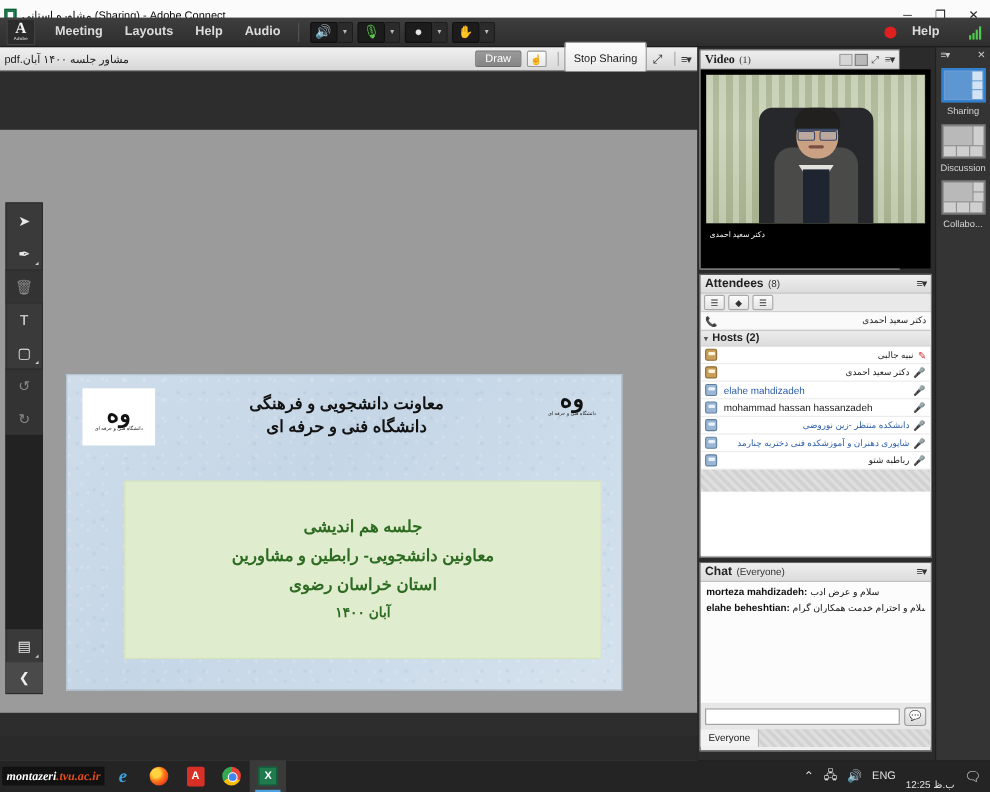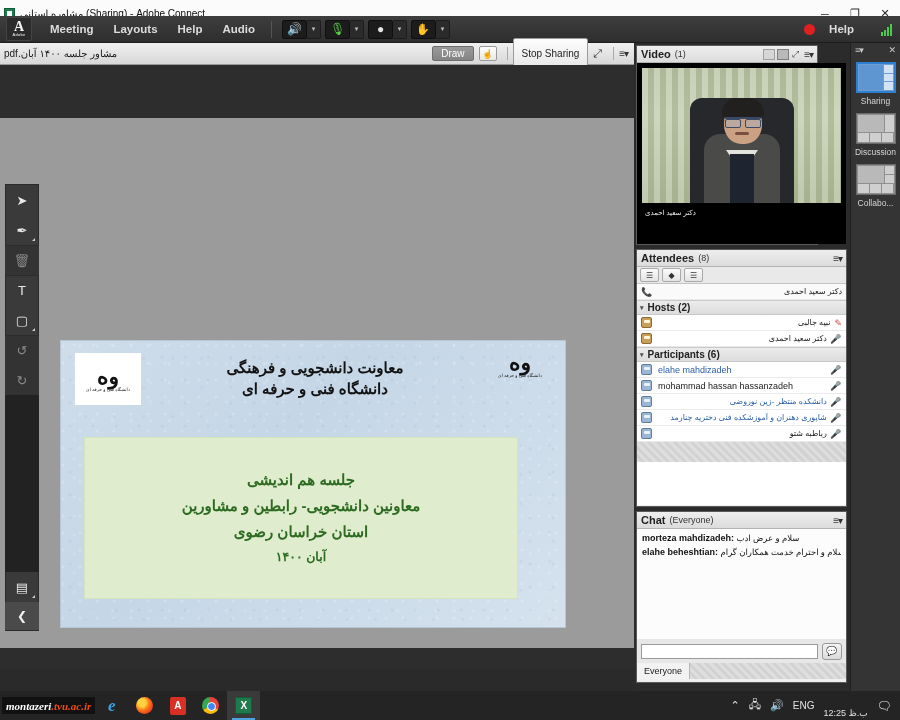--- a/index.html
+++ b/index.html
@@ -155,21 +155,21 @@
     font-family:"Liberation Serif", serif; font-size:22px; color:#111;
     line-height:20px; font-weight:bold; letter-spacing:-3px;
   }
   .logo-cap { font-size:4.5px; color:#1a1a1a; line-height:5px; text-align:center; direction:rtl;}
   .slide-title {
     flex:1 1 auto; text-align:center; color:#121212;
     font-size:15px; line-height:21px; font-weight:600; direction:rtl;
     padding:4px 4px 0 4px;
   }
   .slide-green {
-    position:absolute; left:23px; top:96px; width:434px; height:162px;
+    position:absolute; left:52px; top:96px; width:434px; height:162px;
     background:#dfeccd; border:1px solid #d4e4bd;
     display:flex; flex-direction:column; align-items:center; justify-content:center;
     direction:rtl; color:#2e6b22;
   }
   .gl1 { font-size:15px; font-weight:bold; line-height:26px; }
   .gl2 { font-size:15px; font-weight:bold; line-height:26px; }
   .gl3 { font-size:15px; font-weight:bold; line-height:26px; }
   .gl4 { font-size:12.5px; font-weight:bold; line-height:24px; }
 
   
@@ -247,21 +247,21 @@
   .pod-title { font-size:11px; font-weight:bold; }
   .pod-count { font-size:9px; margin-left:4px; color:#333; }
   .pod-hd-spacer { flex:1 1 auto; }
   .grid-ic { display:flex; gap:2px; margin-right:3px;}
   .gi { width:12px; height:11px; background:#d6d6d6; border:1px solid #9f9f9f; }
   .gi.sel { background:#b9b9b9; border-color:#7e7e7e; }
   .expand-ic { font-size:9px; color:#444; margin-right:5px; }
   .menu-ic { font-size:10px; color:#333; letter-spacing:-1px; }
 
   
-  .videopod { position:absolute; left:2px; top:2px; width:182px; height:200px; }
+  .videopod { position:absolute; left:2px; top:2px; width:182px; height:200px;font-family:Liberation Serif, serif; }
   .video-stage {
     position:absolute; left:0; top:17px; width:209px; height:181px; background:#000;
     overflow:hidden;
   }
   .vid-img {
     position:absolute; left:5px; top:5px; width:199px; height:135px;
     background:
       linear-gradient(#bcc6a8 0%, #c3cdaf 35%, #b3bd9c 100%);
     overflow:hidden;
   }
@@ -654,24 +654,20 @@
           <span class="nm fa">نبیه جالبی</span>
           <span class="rt-ic red">✎</span>
         </div>
         <div class="att-row">
           <span class="usr-ic"></span>
           <span class="nm fa">دکتر سعید احمدی</span>
           <span class="rt-ic">🎤</span>
         </div>
 
 
-        <div class="group-row">
-          <span class="tri">▾</span>
-          <span>Participants (6)</span>
-        </div>
         <div class="att-row">
           <span class="usr-ic blue"></span>
           <span class="nm blue">elahe mahdizadeh</span>
           <span class="rt-ic">🎤</span>
         </div>
         <div class="att-row">
           <span class="usr-ic blue"></span>
           <span class="nm">mohammad hassan hassanzadeh</span>
           <span class="rt-ic">🎤</span>
         </div>

